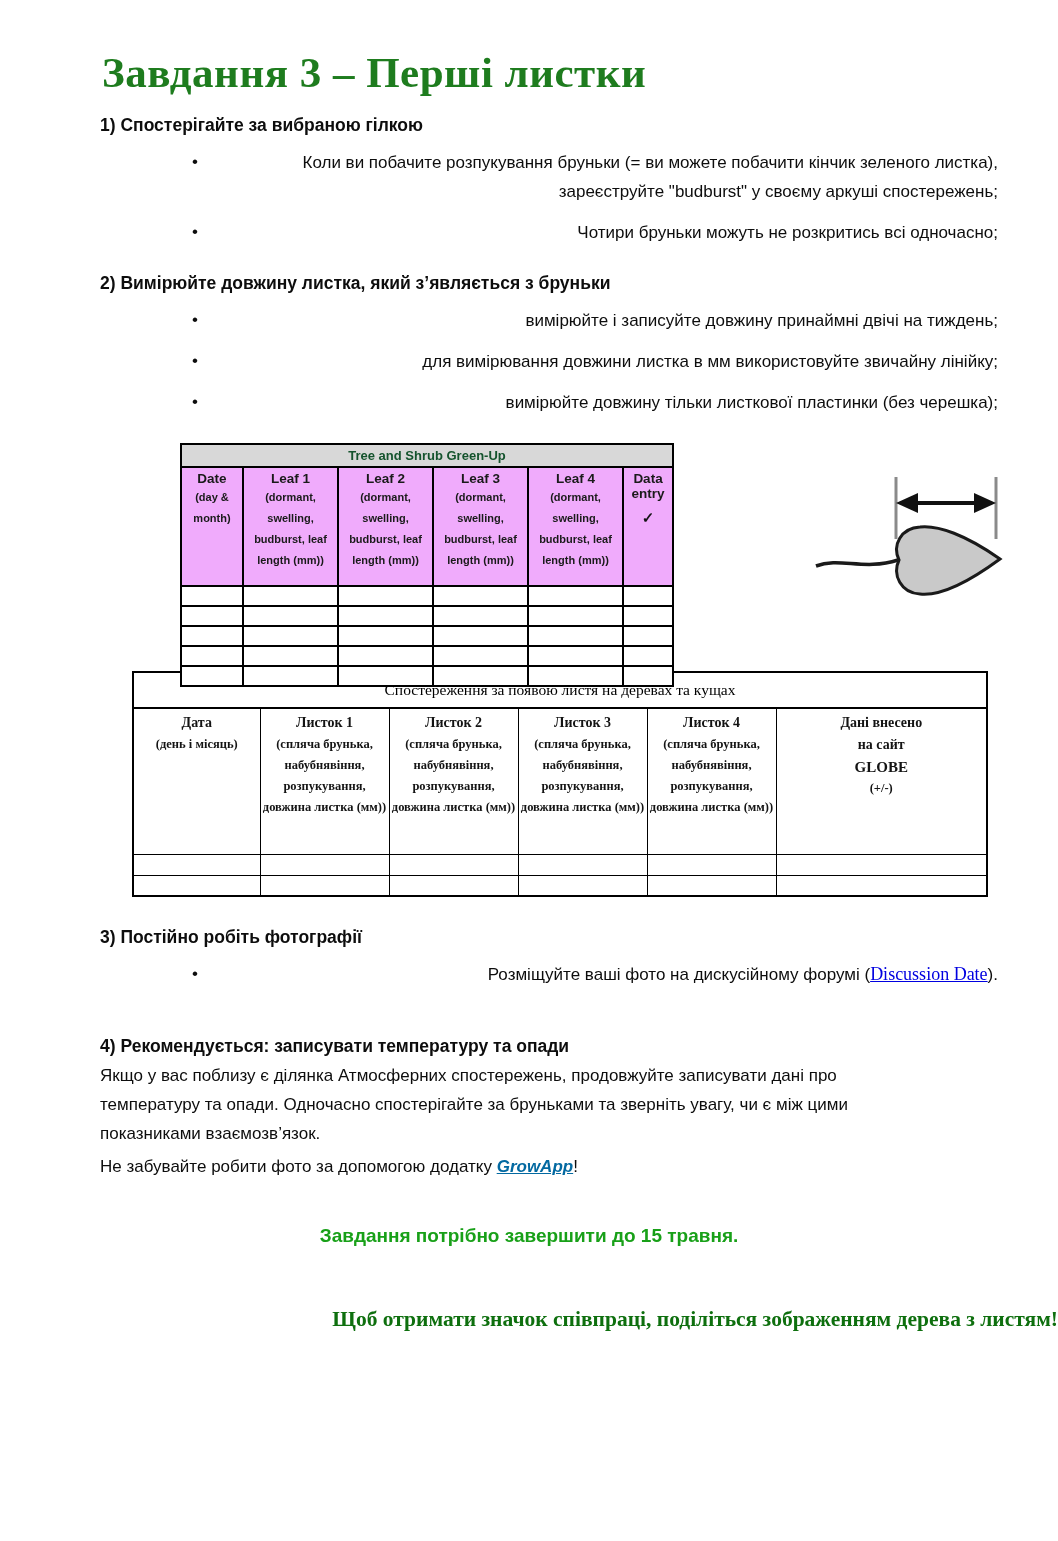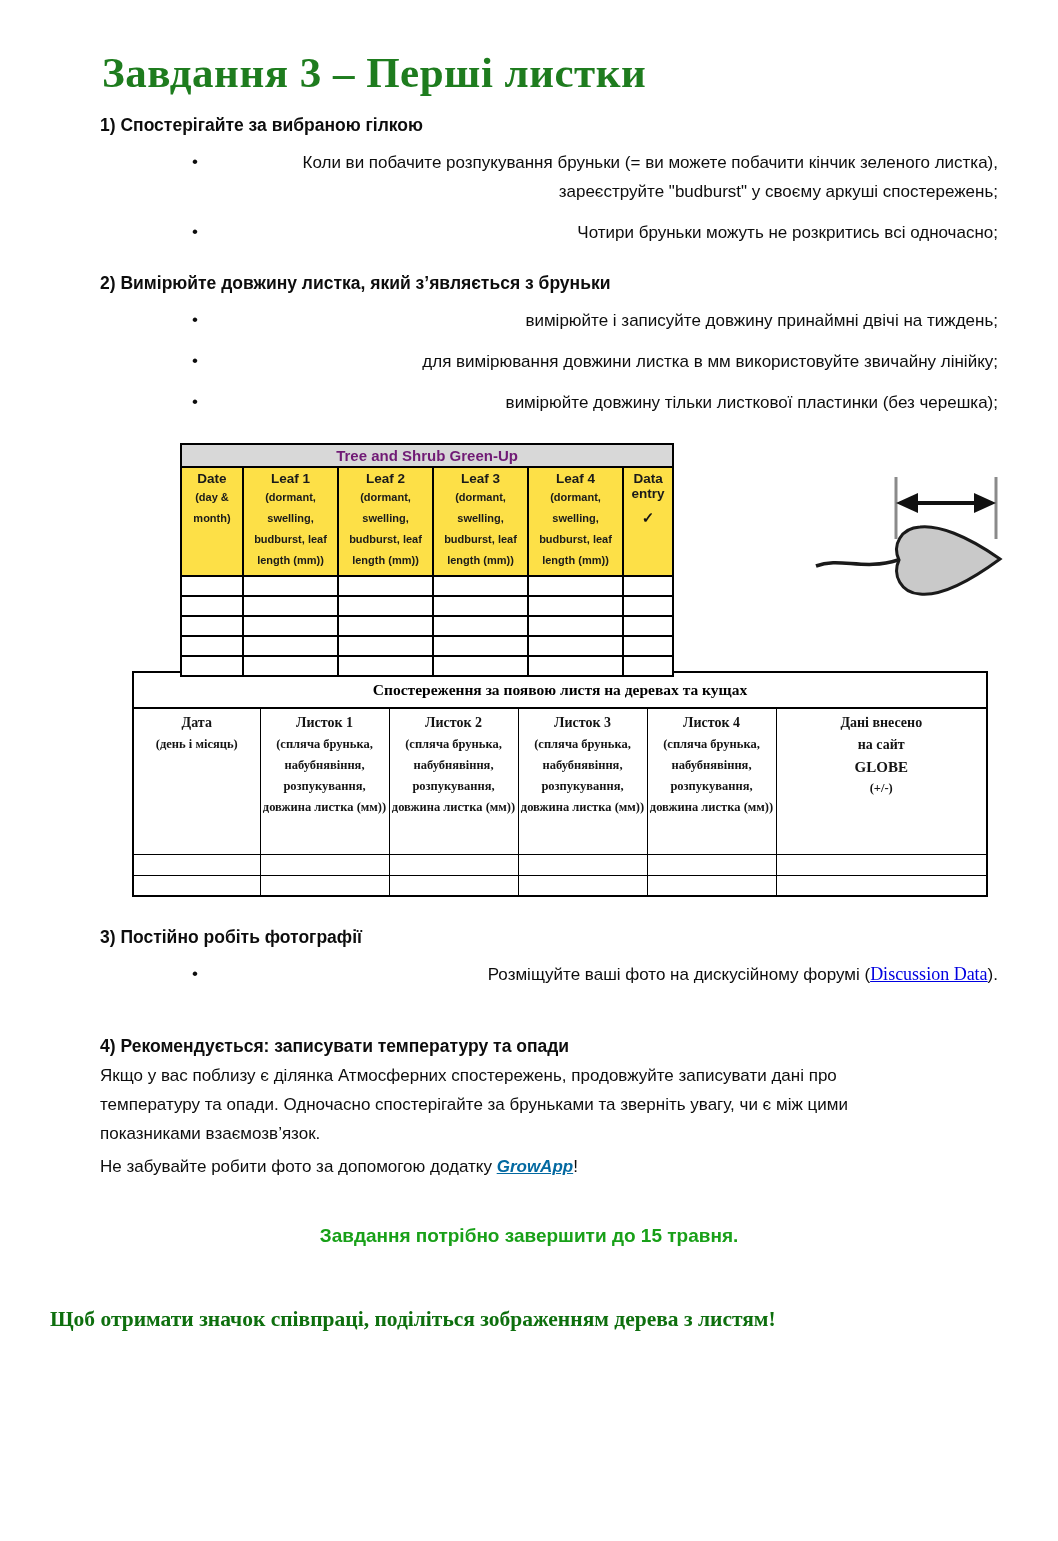--- a/index.html
+++ b/index.html
@@ -46,43 +46,43 @@
 
   
   .t1wrap { position: relative; margin: 26px 0 0 180px; height: 212px; }
   table.t1 {
     border-collapse: collapse; table-layout: fixed; width: 492px;
     background: #fff;
   }
   .t1 th, .t1 td { border: 2px solid #000; padding: 0; }
   .t1 .t1-title {
     background: #d8d8d8; height: 23px;
-    font-size: 15px; font-weight: bold; text-align: center; color: #701a75;
+    font-size: 13px; font-weight: bold; text-align: center; color: #14532d;
   }
   .t1 th.hdr {
-    background: #fde047; vertical-align: top;
-    padding: 3px 2px 4px; text-align: center;
+    background: #f0abfc; vertical-align: top;
+    padding: 3px 2px 14px; text-align: center;
   }
   .t1 .name { font-size: 13.5px; font-weight: bold; color: #1a1a1a; display: block; }
   .t1 .sub  { font-size: 11px; font-weight: bold; color: #1a1a1a; line-height: 21px; display: block; margin-top: 1px; }
   .t1 .check { display: block; margin-top: 8px; font-size: 15px; font-weight: bold; }
   .t1 td.cell { height: 20px; }
 
   .leaf-art { position: absolute; left: 632px; top: 22px; }
 
   
   table.t2 {
     border-collapse: collapse; table-layout: fixed; width: 854px;
     margin: 16px 0 0 132px;
     font-family: "Liberation Serif", serif;
     border: 2px solid #000;
   }
   .t2 th, .t2 td { border: 1px solid #000; padding: 0; }
   .t2 .t2-title {
-    height: 36px; font-size: 15.5px; font-weight: bold; text-align: center; color: #000;
+    height: 36px; font-size: 15.5px; font-weight: normal; text-align: center; color: #000;
     border-bottom: 2px solid #000;
   }
   .t2 th.hdr { vertical-align: top; text-align: center; padding: 3px 2px 6px; height: 146px; }
   .t2 .name { display: block; font-size: 14px; font-weight: bold; line-height: 22px; }
   .t2 .sub  { display: block; font-size: 12.5px; font-weight: bold; line-height: 21px; }
   .t2 .globe { display: block; font-size: 15px; font-weight: bold; line-height: 22px; }
   .t2 td.cell { height: 21px; }
 
   
   .link-serif {
@@ -101,21 +101,21 @@
 
   
   .deadline {
     margin-top: 44px; 
     text-align: center;
     font-size: 19px; font-weight: bold;
     color: #18a018;
   }
   .badge-line {
     margin-top: 60px; padding-left: 50px;
-    text-align: left;
+    text-align: right;
     font-family: "Liberation Serif", serif;
     font-size: 21.5px; font-weight: bold;
     color: #0e6f0e;
   }
 </style>
 </head>
 <body>
 
 <div class="content">
 
@@ -304,21 +304,21 @@
           <td class="cell"></td>
           <td class="cell"></td>
           <td class="cell"></td>
         </tr>
   </tbody>
     </table>
 
   <div class="sec-heading mt-s3">3) Постійно робіть фотографії</div>
   <div class="bullets">
     <div class="bullet">
-      <span class="txt"><span>Розміщуйте ваші фото на дискусійному форумі (</span><a class="link-serif">Discussion Data</a><span>).</span></span>
+      <span class="txt"><span>Розміщуйте ваші фото на дискусійному форумі (</span><a class="link-serif">Discussion Date</a><span>).</span></span>
     </div>
   </div>
 
   <div class="sec-heading mt-s4">4) Рекомендується: записувати температуру та опади</div>
   <div class="para">Якщо у вас поблизу є ділянка Атмосферних спостережень, продовжуйте записувати дані про температуру та опади. Одночасно спостерігайте за бруньками та зверніть увагу, чи є між цими показниками взаємозв’язок.</div>
   <div class="para"><span>Не забувайте робити фото за допомогою додатку </span><a class="link-app">GrowApp</a><span>!</span></div>
 
   <div class="deadline">Завдання потрібно завершити до 15 травня.</div>
   <div class="badge-line">Щоб отримати значок співпраці, поділіться зображенням дерева з листям!</div>
 

